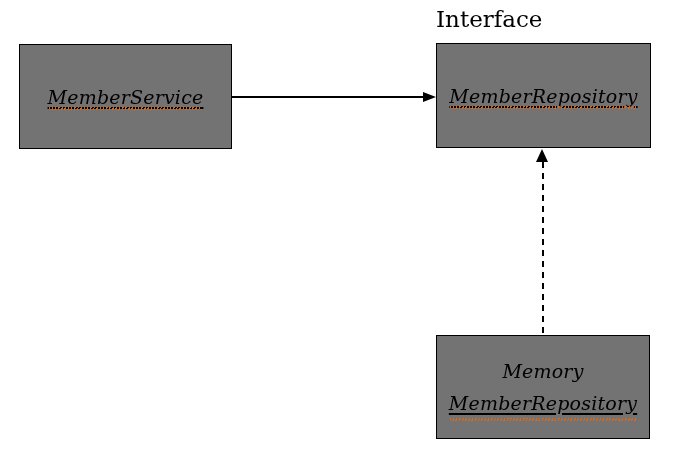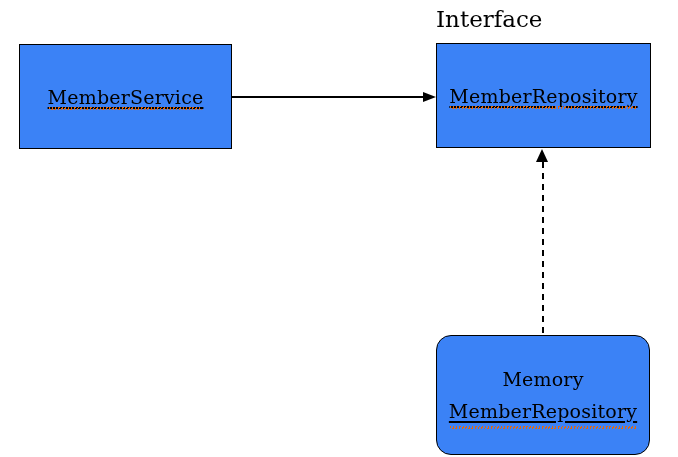--- a/index.html
+++ b/index.html
@@ -12,32 +12,33 @@
     width: 678px;
     height: 457px;
     background: #ffffff;
     font-family: "DejaVu Serif", "Liberation Serif", serif;
     color: #000000;
     overflow: hidden;
   }
   .node {
     position: absolute;
     border: 1.5px solid #000000;
-    background: #3b82f6;
+    background: #737373;
     display: flex;
     align-items: center;
     justify-content: center;
     flex-direction: column;
     font-size: 19px;
     letter-spacing: 0.2px;
     box-sizing: border-box;
+    font-style: italic;
   }
   .node-member-service   { left: 19px;  top: 44px;  width: 213px; height: 105px; }
   .node-member-repository{ left: 436px; top: 43px;  width: 215px; height: 105px; }
-  .node-memory           { left: 436px; top: 335px; width: 214px; height: 120px; border-radius: 15px; }
+  .node-memory           { left: 436px; top: 335px; width: 214px; height: 104px; }
   .node-memory .line { line-height: 32px; text-align: center; }
   .stereotype {
     position: absolute;
     left: 436px;
     top: 5px;
     width: 215px;
     font-size: 23px;
     line-height: 28px;
   }
   .misspelled {

